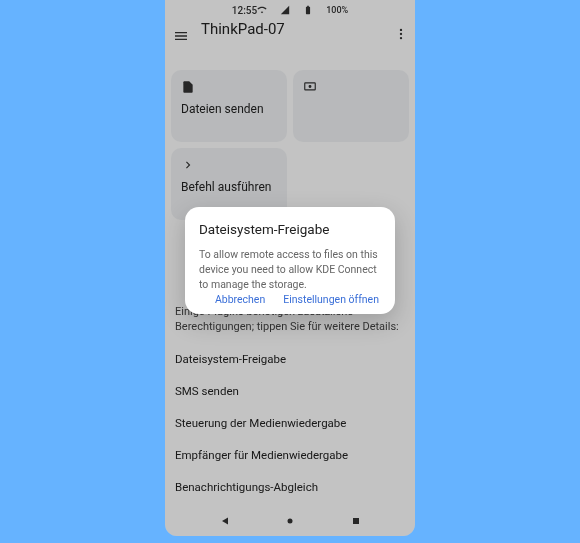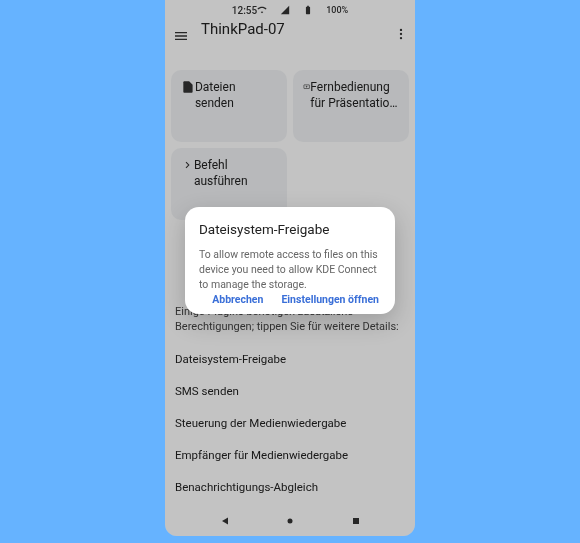--- a/index.html
+++ b/index.html
@@ -8,33 +8,33 @@
 .scrim { position: absolute; inset: 0; background: rgba(0,0,0,0.22); z-index: 5; }
 .statusbar { height: 20px; display: flex; justify-content: center; align-items: center; padding: 0 10px; font-size: 10px; color: #333; font-weight: 500; position: relative; z-index: 2; }
 .status-right { display: flex; gap: 13px; align-items: center; font-size: 9px; }
 .status-right svg { width: 10px; height: 10px; }
 .appbar { height: 44px; display: flex; padding: 0 0; position: relative; z-index: 2; }
 .appbar .menu-btn { width: 32px; height: 32px; display: flex; align-items: center; justify-content: center; }
 .appbar .title { font-size: 15px; color: #222; margin-left: 4px; flex: 1; }
 .appbar .overflow { width: 28px; height: 28px; display: flex; align-items: center; justify-content: center; }
 .content { padding: 6px; position: relative; z-index: 2; }
 .grid { display: grid; grid-template-columns: 1fr 1fr; gap: 6px; }
-.card { background: #eceef0; border-radius: 10px; padding: 10px; height: 72px; display: flex; flex-direction: row; justify-content: flex-start; }
+.card { background: #eceef0; border-radius: 10px; padding: 10px; height: 72px; display: flex; flex-direction: column; justify-content: flex-start; }
 .card .icon { width: 14px; height: 14px; margin-bottom: 8px; color: #333; }
 .card .label { font-size: 12px; color: #222; line-height: 1.3; overflow: hidden; }
 .section-text { font-size: 11px; color: #444; padding: 6px 4px 8px; line-height: 1.4; }
 .perm-list { padding: 0 4px; }
 .perm-item { font-size: 11.5px; color: #222; padding: 9px 0; }
 .navbar { position: absolute; bottom: 0; left: 0; right: 0; height: 30px; display: flex; justify-content: space-evenly; align-items: center; z-index: 2; }
 .navbar svg { width: 12px; height: 12px; fill: #333; }
 .dialog { position: absolute; left: 50%; top: 207px; transform: translateX(-50%); width: 210px; background: #fff; border-radius: 14px; padding: 14px 14px 8px; z-index: 10; box-shadow: 0 8px 24px rgba(0,0,0,0.2); }
 .dialog-title { font-size: 13.5px; color: #222; margin-bottom: 10px; font-weight: 400; }
 .dialog-body { font-size: 10.5px; color: #666; line-height: 1.45; }
 .dialog-actions { display: flex; justify-content: flex-end; gap: 18px; padding-right: 2px; }
-.dialog-btn { font-size: 10.5px; color: #3a6fd8; background: none; border: none; cursor: pointer; font-weight: 700; }
+.dialog-btn { font-size: 10.5px; color: #3a6fd8; background: none; border: none; cursor: pointer; font-weight: 400; }
 .hidden-card { visibility: hidden; }
 </style>
 </head>
 <body>
 
 <div class="phone">
 
   <div class="statusbar">
     <span>12:55</span>
     <span class="status-right">
@@ -73,21 +73,20 @@
         <svg class="icon" viewBox="0 0 24 24" fill="#333">
             <path d="M14 2H6c-1.1 0-2 .9-2 2v16c0 1.1.9 2 2 2h12c1.1 0 2-.9 2-2V8l-6-6z"></path>
           </svg>
         <div class="label">Dateien senden</div>
       </div>
       <div class="card">
         <svg class="icon" viewBox="0 0 24 24" fill="none" stroke="#333" stroke-width="2">
             <rect x="3" y="5" width="18" height="12" rx="1"></rect>
             <circle cx="12" cy="11" r="1.5" fill="#333"></circle>
           </svg>
-        <div class="label">Fernbedienung für Präsentatio…</div>
       </div>
       <div class="card">
         <svg class="icon" viewBox="0 0 24 24" fill="#333">
             <path d="M10 6L8.59 7.41 13.17 12l-4.58 4.59L10 18l6-6z"></path>
           </svg>
         <div class="label">Befehl ausführen</div>
       </div>
       <div class="card hidden-card"></div>
       <div class="card hidden-card"></div>
     </div>

